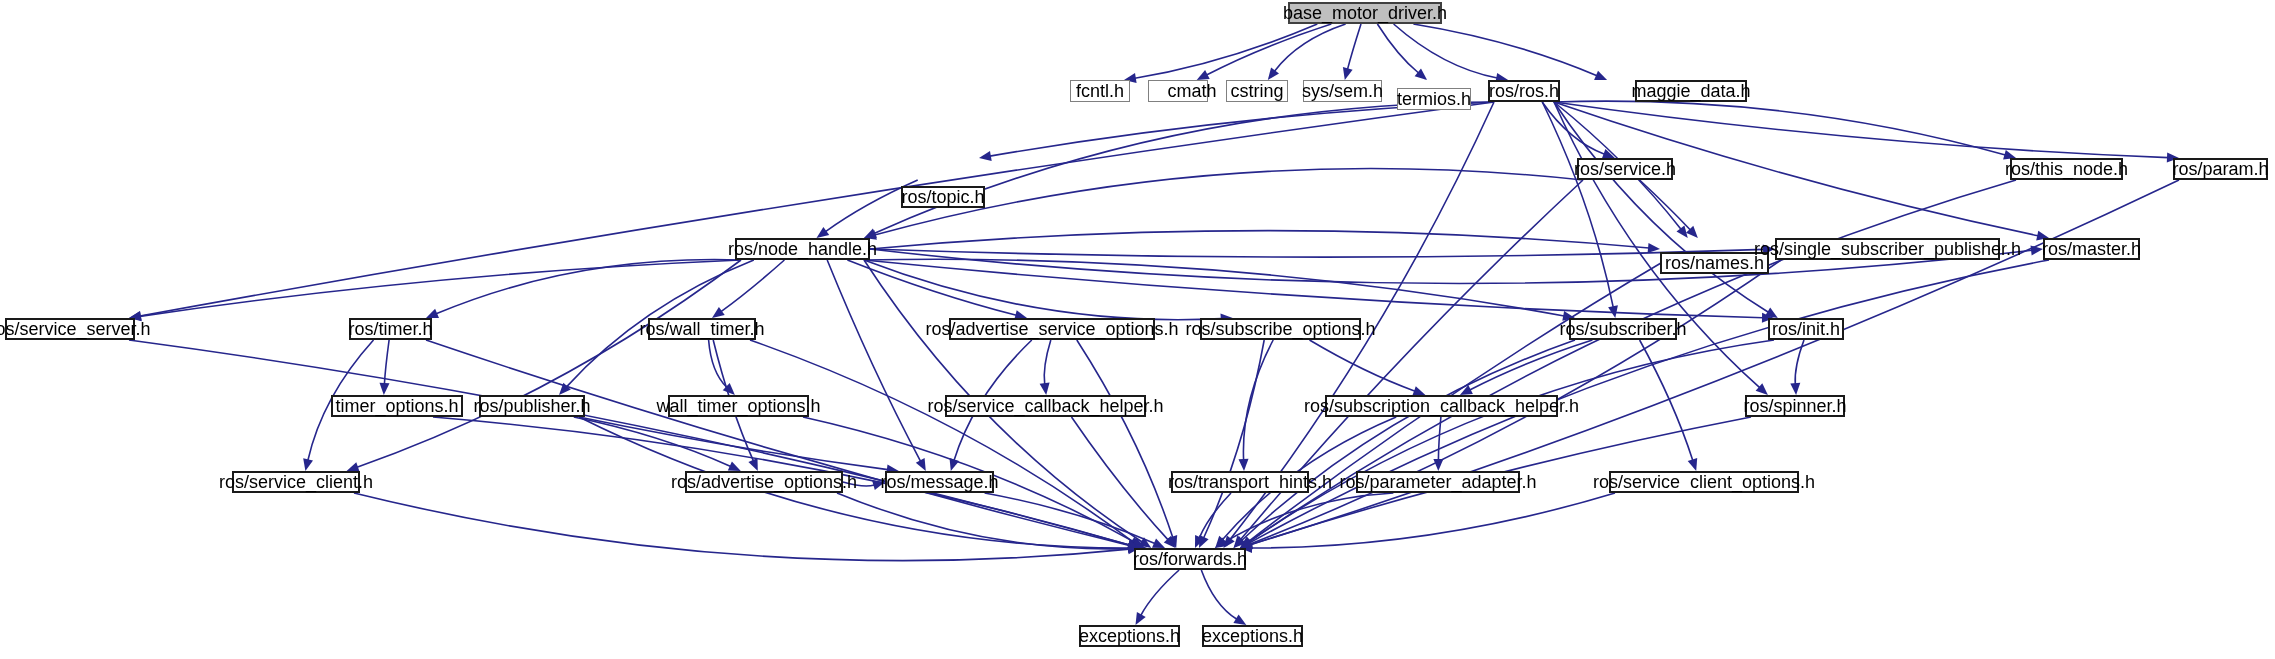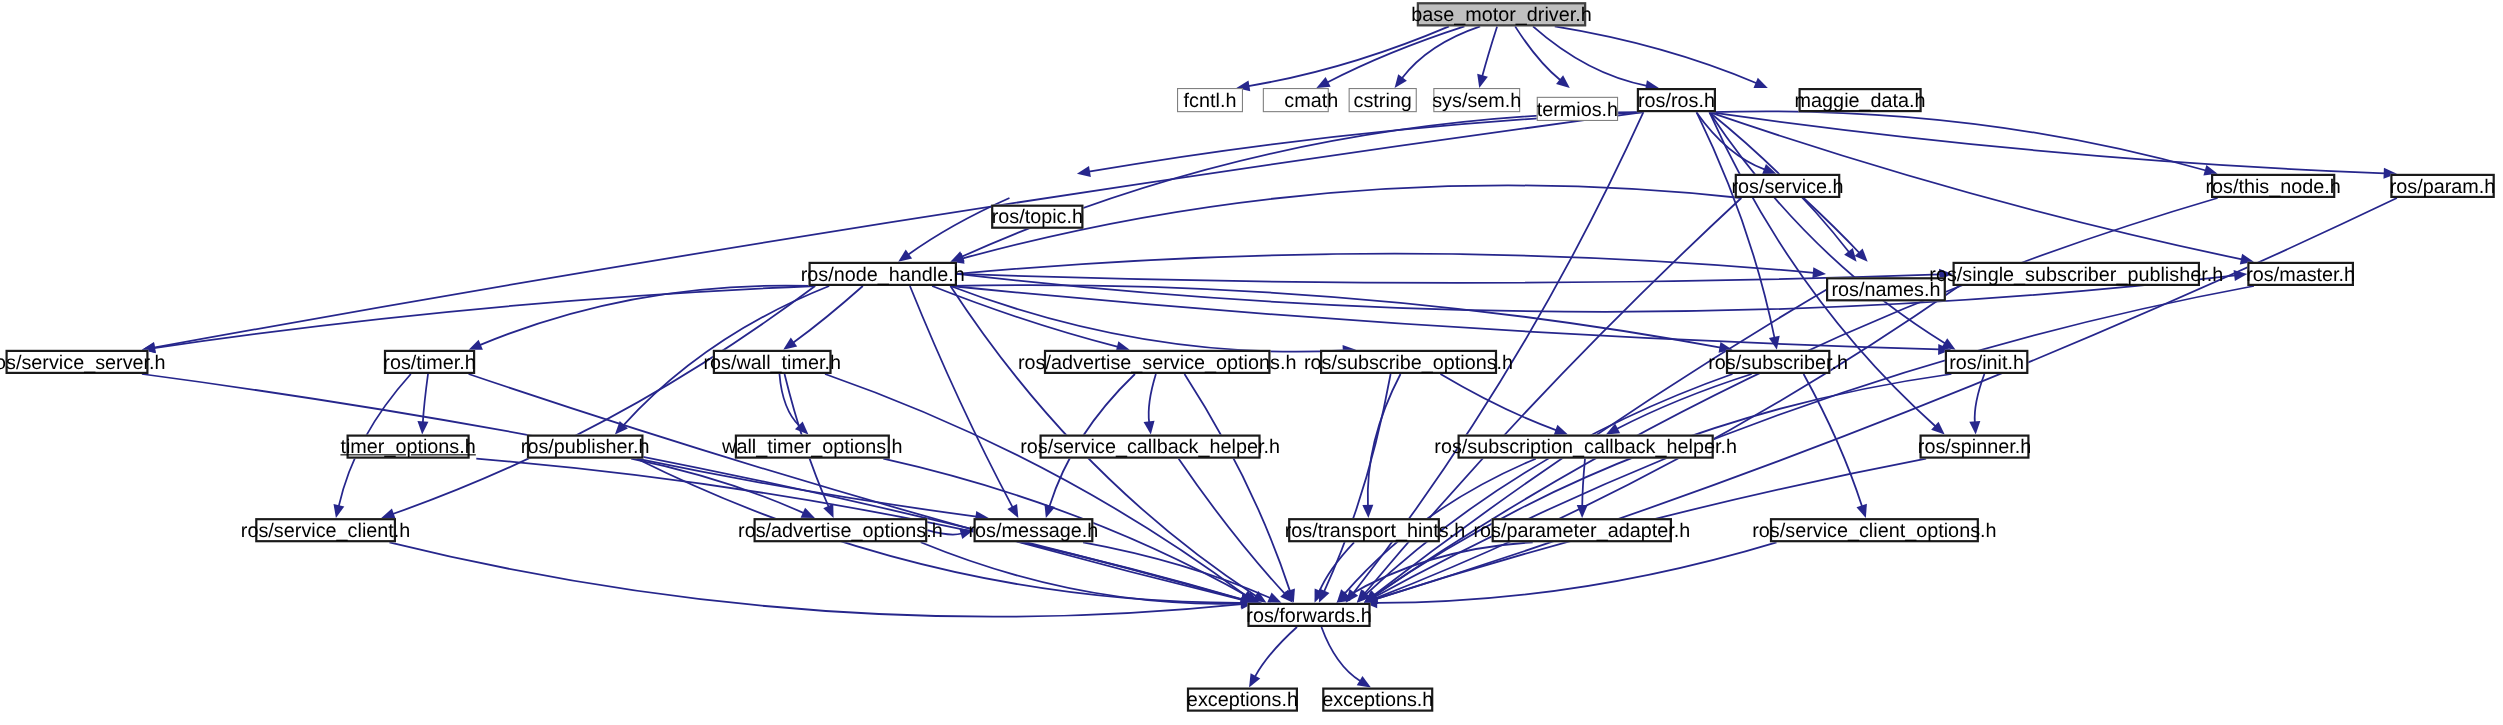--- a/index.html
+++ b/index.html
@@ -233,27 +233,27 @@
       </div>
       <div class="node-box thick" style="left: 648px; top: 318px; width: 108px; height: 22px;">
         <span>ros/wall_timer.h</span>
       </div>
       <div class="node-box thick" style="left: 949px; top: 318px; width: 206px; height: 22px;">
         <span>ros/advertise_service_options.h</span>
       </div>
       <div class="node-box thick" style="left: 1200px; top: 318px; width: 161px; height: 22px;">
         <span>ros/subscribe_options.h</span>
       </div>
-      <div class="node-box thick" style="left: 1569px; top: 318px; width: 95px; height: 22px;">
+      <div class="node-box thick" style="left: 1569px; top: 318px; width: 108px; height: 22px;">
         <span>ros/subscriber.h</span>
       </div>
       <div class="node-box thick" style="left: 1768px; top: 318px; width: 76px; height: 22px;">
         <span>ros/init.h</span>
       </div>
-      <div class="node-box thick" style="left: 315px; top: 395px; width: 112px; height: 22px; text-decoration: underline;">
+      <div class="node-box thick" style="left: 331px; top: 395px; width: 132px; height: 22px;">
         <span>timer_options.h</span>
       </div>
       <div class="node-box thick" style="left: 479px; top: 395px; width: 106px; height: 22px;">
         <span>ros/publisher.h</span>
       </div>
       <div class="node-box thick" style="left: 668px; top: 395px; width: 141px; height: 22px;">
         <span>wall_timer_options.h</span>
       </div>
       <div class="node-box thick" style="left: 945px; top: 395px; width: 201px; height: 22px;">
         <span>ros/service_callback_helper.h</span>

